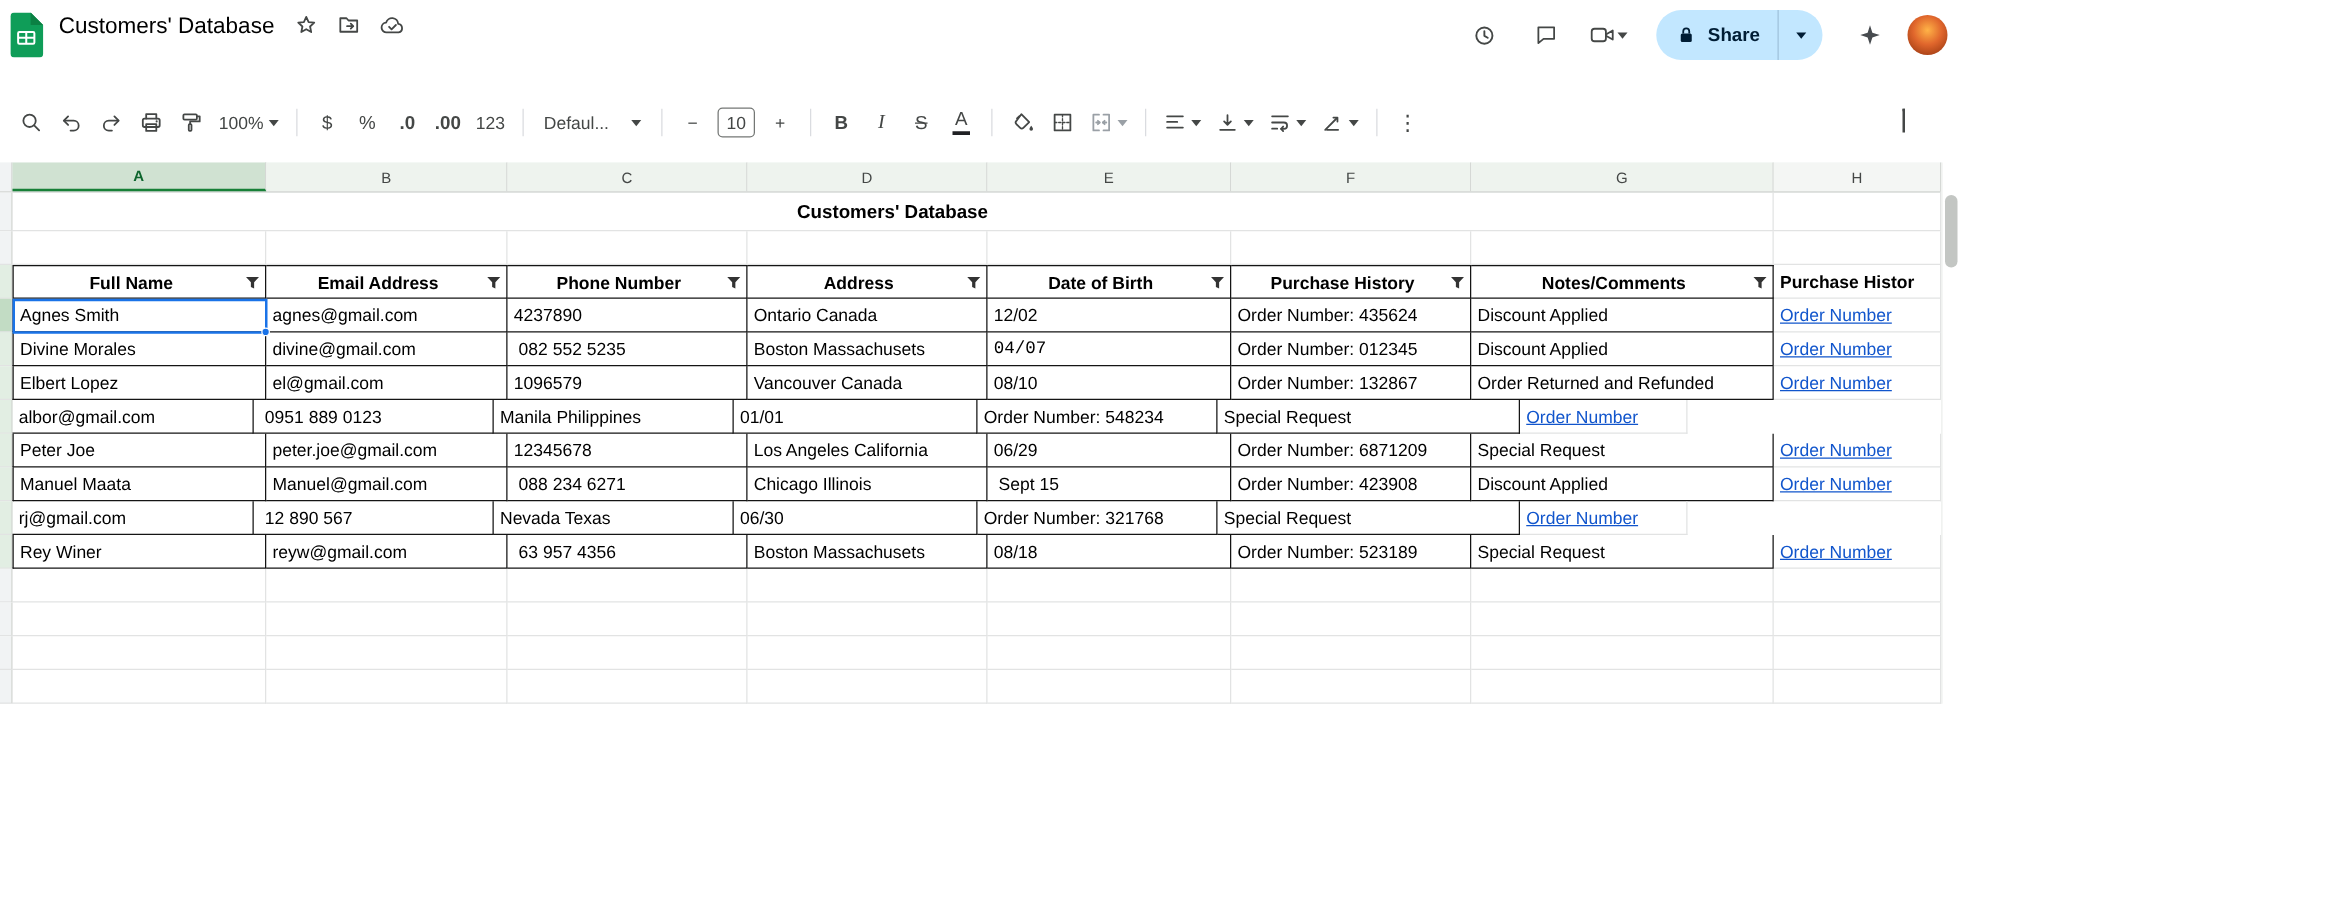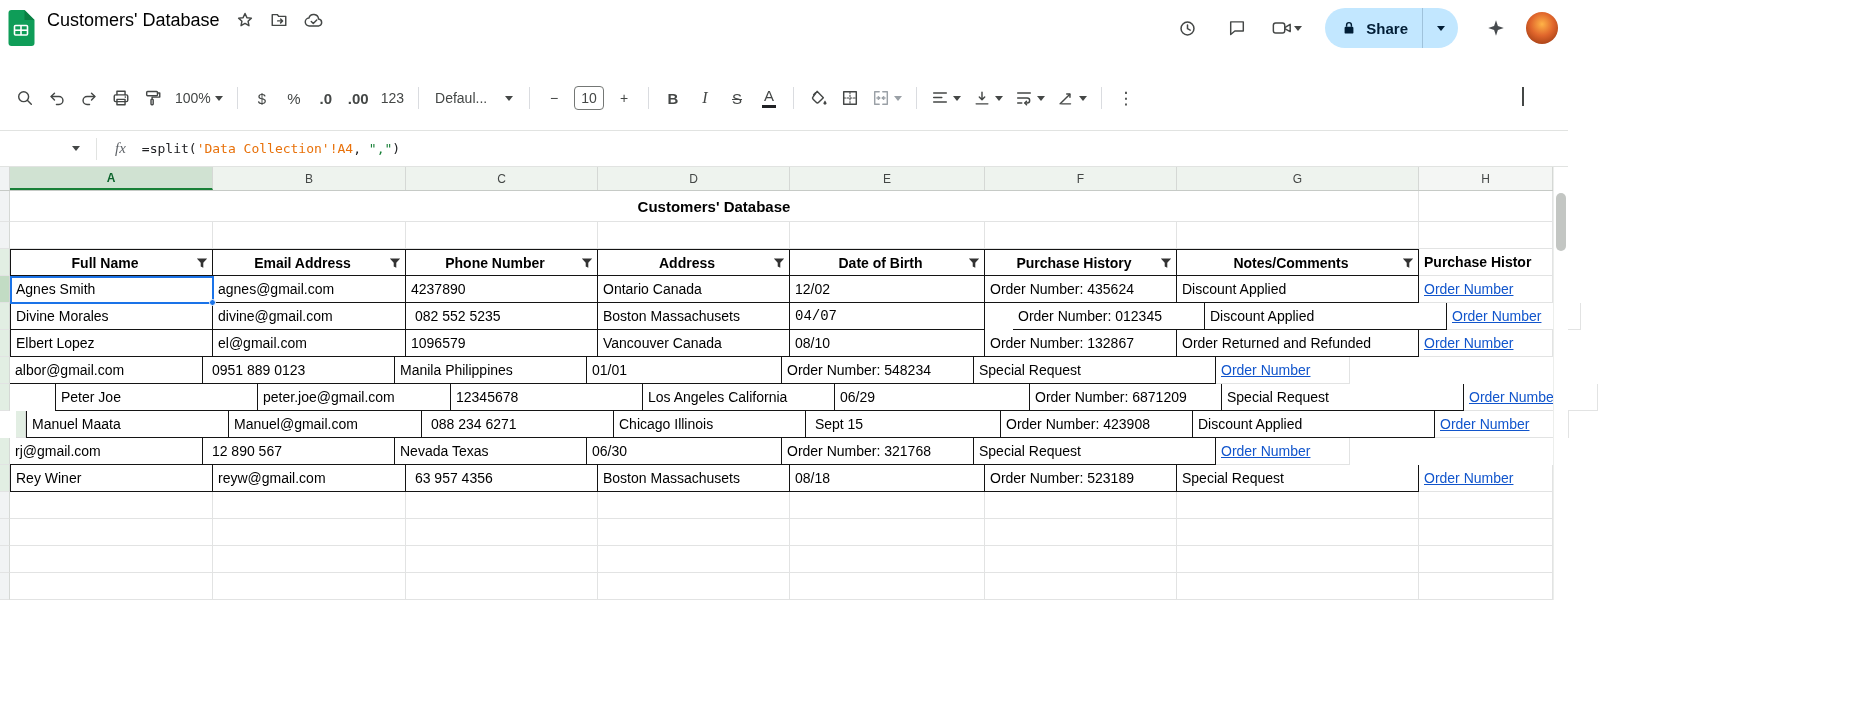--- a/index.html
+++ b/index.html
@@ -302,28 +302,20 @@
     </div>
     <div class="tdiv"></div>
     <div class="tbtn">
       <span class="more-dots">⋮</span>
     </div>
     <div class="tb-right">
       <span class="chev-up"></span>
     </div>
   </div>
 
-  <div class="formula-bar">
-    <div class="namebox">
-      <span class="caret"></span>
-    </div>
-    <div class="fb-div"></div>
-    <span class="fx">fx</span>
-    <div class="formula"><span>=split(</span><span class="f-ref">'Data Collection'!A4</span><span>, </span><span class="f-str">","</span><span>)</span></div>
-  </div>
 
   <div class="grid">
     <div class="colheaders" id="colHeaders">
       <div class="corner"></div>
     <div class="colh colh-filter colh-sel" style="width: 203px;">A</div>
         <div class="colh colh-filter" style="width: 193px;">B</div>
         <div class="colh colh-filter" style="width: 192px;">C</div>
         <div class="colh colh-filter" style="width: 192px;">D</div>
         <div class="colh colh-filter" style="width: 195px;">E</div>
         <div class="colh colh-filter" style="width: 192px;">F</div>
@@ -383,21 +375,21 @@
           <div class="cell tb" style="width: 242px;">Discount Applied</div>
           <div class="cell" style="width: 134px;"><a class="link">Order Number</a></div>
         </div>
         <div class="row filter-range" style="height: 27px;">
           <div class="rowstrip"></div>
           <div class="cell tb tb-first" style="width: 203px;">Divine Morales</div>
           <div class="cell tb" style="width: 193px;">divine@gmail.com</div>
           <div class="cell tb" style="width: 192px;"> 082 552 5235</div>
           <div class="cell tb" style="width: 192px;">Boston Massachusets</div>
           <div class="cell tb" style="width: 195px; font-family: Liberation Mono, monospace;">04/07</div>
-          <div class="cell tb" style="width: 192px; margin-left: 28px;">Order Number: 012345</div>
+          <div class="cell tb" style="width: 192px;">Order Number: 012345</div>
           <div class="cell tb" style="width: 242px;">Discount Applied</div>
           <div class="cell" style="width: 134px;"><a class="link">Order Number</a></div>
         </div>
         <div class="row filter-range" style="height: 27px;">
           <div class="rowstrip"></div>
           <div class="cell tb tb-first" style="width: 203px;">Elbert Lopez</div>
           <div class="cell tb" style="width: 193px;">el@gmail.com</div>
           <div class="cell tb" style="width: 192px;">1096579</div>
           <div class="cell tb" style="width: 192px;">Vancouver Canada</div>
           <div class="cell tb" style="width: 195px;">08/10</div>
@@ -410,30 +402,30 @@
           <div class="cell tb" style="width: 193px;">albor@gmail.com</div>
           <div class="cell tb" style="width: 192px;"> 0951 889 0123</div>
           <div class="cell tb" style="width: 192px;">Manila Philippines</div>
           <div class="cell tb" style="width: 195px;">01/01</div>
           <div class="cell tb" style="width: 192px;">Order Number: 548234</div>
           <div class="cell tb" style="width: 242px;">Special Request</div>
           <div class="cell" style="width: 134px;"><a class="link">Order Number</a></div>
         </div>
         <div class="row filter-range" style="height: 27px;">
           <div class="rowstrip"></div>
-          <div class="cell tb tb-first" style="width: 203px; margin-left: 45px;">Peter Joe</div>
+          <div class="cell tb tb-first" style="width: 203px;">Peter Joe</div>
           <div class="cell tb" style="width: 193px;">peter.joe@gmail.com</div>
           <div class="cell tb" style="width: 192px;">12345678</div>
           <div class="cell tb" style="width: 192px;">Los Angeles California</div>
           <div class="cell tb" style="width: 195px;">06/29</div>
           <div class="cell tb" style="width: 192px;">Order Number: 6871209</div>
           <div class="cell tb" style="width: 242px;">Special Request</div>
           <div class="cell" style="width: 134px;"><a class="link">Order Number</a></div>
         </div>
-        <div class="row filter-range" style="height: 27px; padding-left: 16px;">
+        <div class="row filter-range" style="height: 27px;">
           <div class="rowstrip"></div>
           <div class="cell tb tb-first" style="width: 203px;">Manuel Maata</div>
           <div class="cell tb" style="width: 193px;">Manuel@gmail.com</div>
           <div class="cell tb" style="width: 192px;"> 088 234 6271</div>
           <div class="cell tb" style="width: 192px;">Chicago Illinois</div>
           <div class="cell tb" style="width: 195px;"> Sept 15</div>
           <div class="cell tb" style="width: 192px;">Order Number: 423908</div>
           <div class="cell tb" style="width: 242px;">Discount Applied</div>
           <div class="cell" style="width: 134px;"><a class="link">Order Number</a></div>
         </div>

